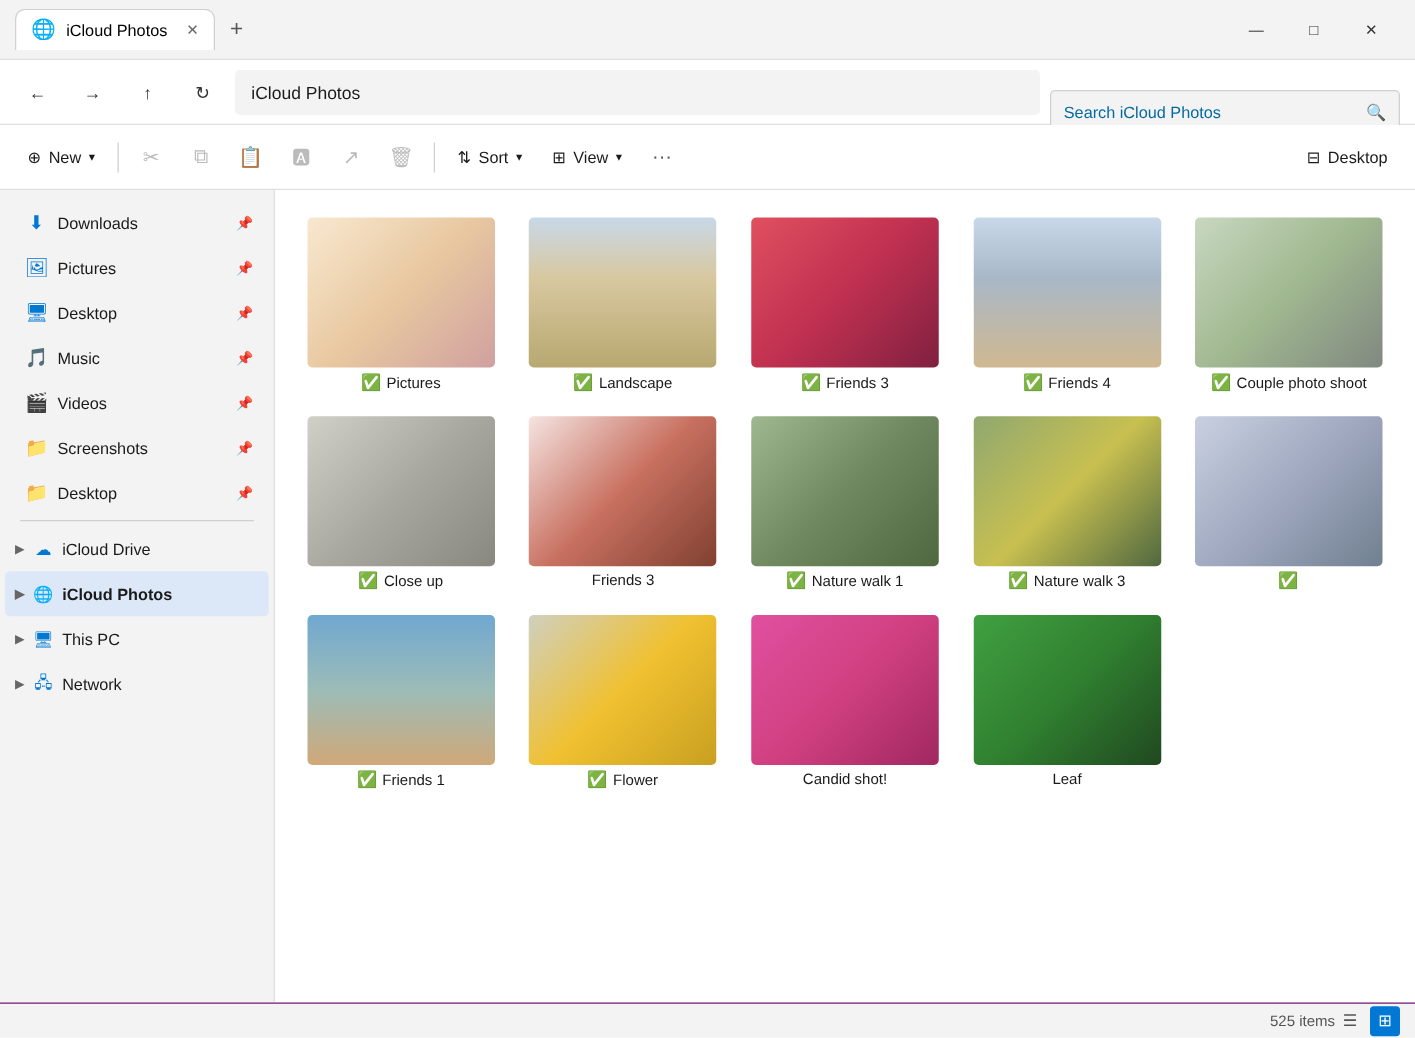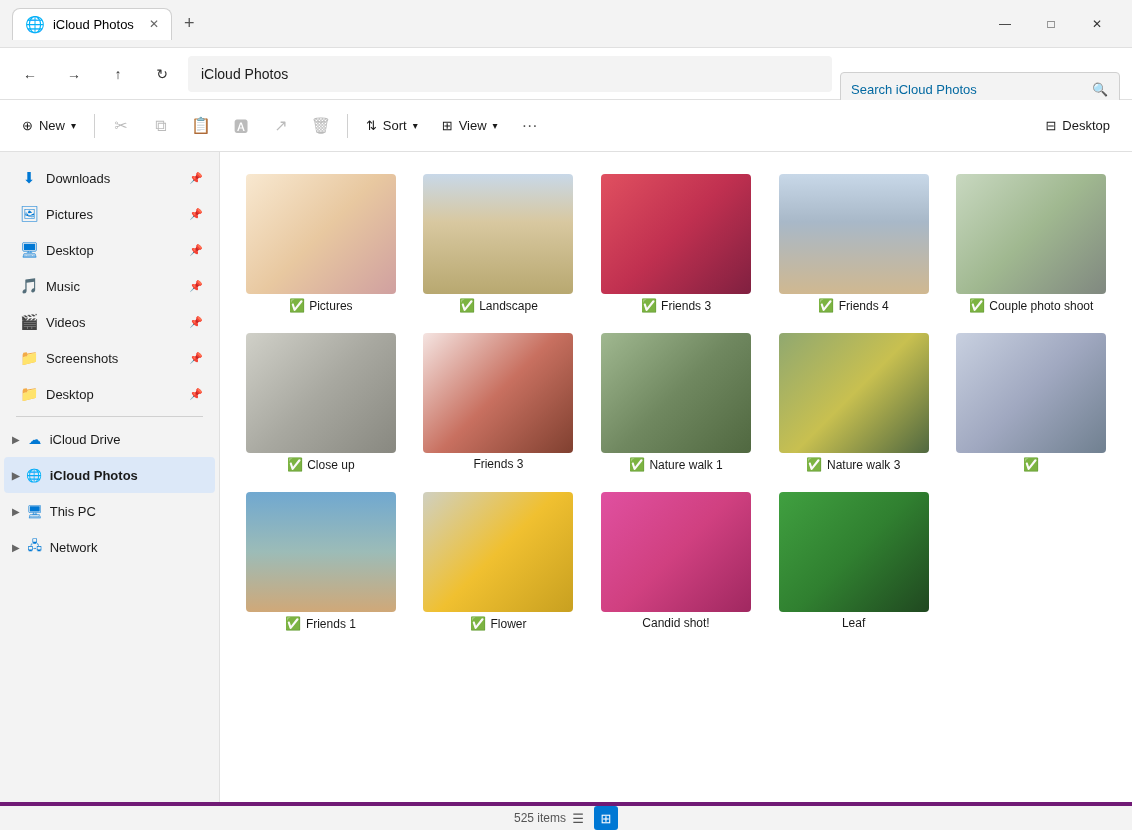--- a/index.html
+++ b/index.html
@@ -180,27 +180,27 @@
 
     
     .content::-webkit-scrollbar { width: 12px; }
     .content::-webkit-scrollbar-track { background: #f3f3f3; }
     .content::-webkit-scrollbar-thumb { background: #c0c0c0; border-radius: 6px; border: 2px solid #f3f3f3; }
 
     
     .statusbar {
       height: 28px;
       background: #f3f3f3;
-      border-top: 4px solid #701a75;
+      border-top: 1px solid #701a75;
       display: flex; align-items: center;
       padding: 0 12px;
       font-size: 12px;
       color: #555;
       flex-shrink: 0;
-      justify-content: center;
+      justify-content: flex-end;
     }
     .statusbar-right { display: flex; gap: 4px; }
     .status-view-btn { width: 24px; height: 24px; display: flex; align-items: center; justify-content: center; cursor: pointer; border-radius: 3px; font-size: 13px; }
     .status-view-btn.active { background: #0078d4; color: white; }
 
     
     .photo-dessert { background: linear-gradient(135deg, #f8e8d0 0%, #e8c8a0 50%, #d0a0a0 100%); }
     .photo-landscape { background: linear-gradient(180deg, #c8d8e8 0%, #d8c8a0 40%, #b8a870 100%); }
     .photo-friends5 { background: linear-gradient(135deg, #e05060 0%, #c03050 50%, #802040 100%); }
     .photo-friends4 { background: linear-gradient(180deg, #c8d8e8 0%, #a8b8c8 40%, #d0b890 100%); }

